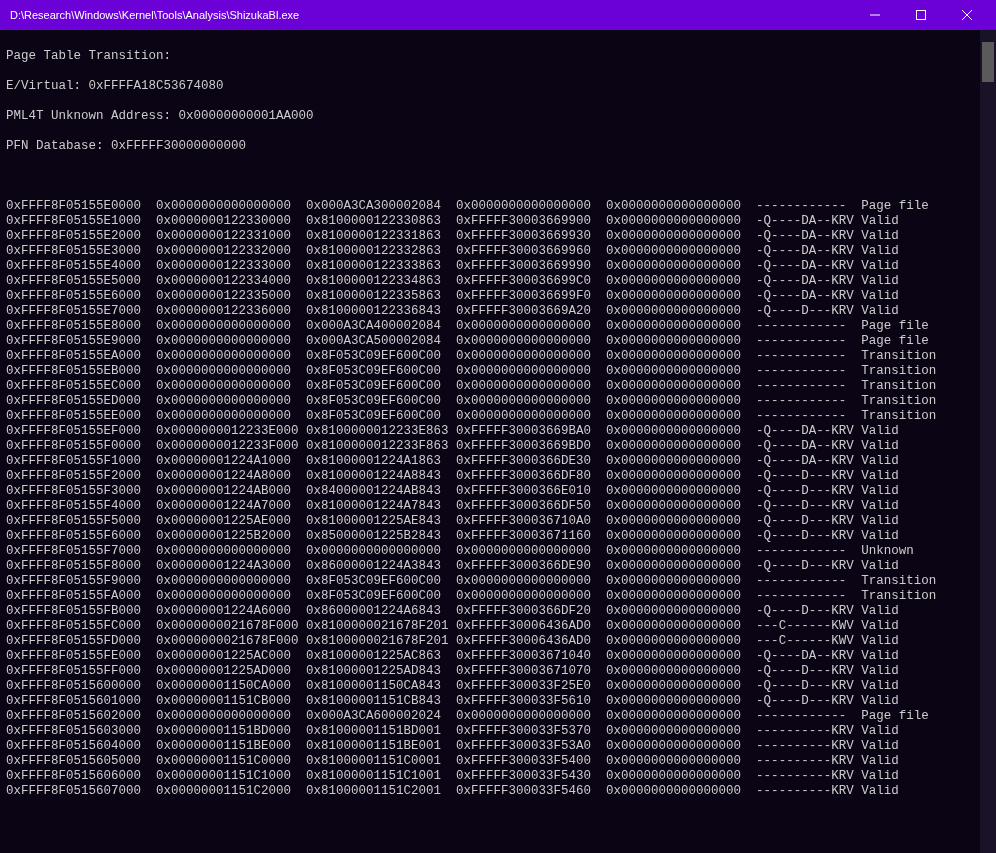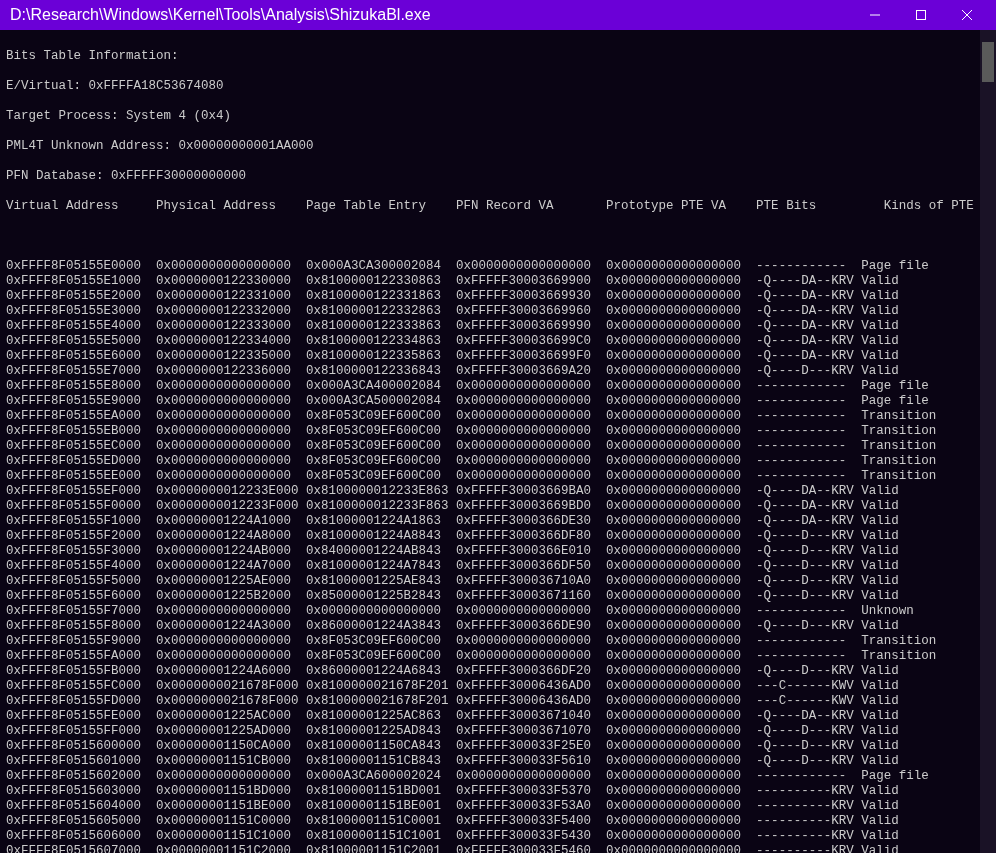--- a/index.html
+++ b/index.html
@@ -14,21 +14,21 @@
     position: relative;
   }
   .titlebar {
     height: 30px;
     background: #6b00d7;
     display: flex;
     align-items: center;
     padding: 0 6px 0 10px;
     color: #fff;
     font-family: 'Segoe UI', Tahoma, sans-serif;
-    font-size: 16px;
+    font-size: 11px;
   }
   .titlebar .title { flex: 1; }
   .titlebar .win-controls { display: flex; }
   .titlebar .win-btn {
     width: 46px;
     height: 30px;
     display: flex;
     align-items: center;
     justify-content: center;
     font-size: 11px;
@@ -82,25 +82,23 @@
     <div class="win-btn">
       <svg width="10" height="10">
           <line x1="0" y1="0" x2="10" y2="10"></line>
           <line x1="10" y1="0" x2="0" y2="10"></line>
         </svg>
     </div>
   </div>
 </div>
 
 <div class="console">
-<div>Bits Table Information:</div>
+<div>Page Table Transition:</div>
 <div>E/Virtual: 0xFFFFA18C53674080</div>
-<div>Target Process: System 4 (0x4)</div>
 <div>PML4T Unknown Address: 0x00000000001AA000</div>
 <div>PFN Database: 0xFFFFF30000000000</div>
-<div id="col-row">Virtual Address     Physical Address    Page Table Entry    PFN Record VA       Prototype PTE VA    PTE Bits         Kinds of PTE</div>
 <div> </div>
 <div id="rows-container"><div>0xFFFF8F05155E0000  0x0000000000000000  0x000A3CA300002084  0x0000000000000000  0x0000000000000000  ------------  Page file</div><div>0xFFFF8F05155E1000  0x0000000122330000  0x8100000122330863  0xFFFFF30003669900  0x0000000000000000  -Q----DA--KRV Valid</div><div>0xFFFF8F05155E2000  0x0000000122331000  0x8100000122331863  0xFFFFF30003669930  0x0000000000000000  -Q----DA--KRV Valid</div><div>0xFFFF8F05155E3000  0x0000000122332000  0x8100000122332863  0xFFFFF30003669960  0x0000000000000000  -Q----DA--KRV Valid</div><div>0xFFFF8F05155E4000  0x0000000122333000  0x8100000122333863  0xFFFFF30003669990  0x0000000000000000  -Q----DA--KRV Valid</div><div>0xFFFF8F05155E5000  0x0000000122334000  0x8100000122334863  0xFFFFF300036699C0  0x0000000000000000  -Q----DA--KRV Valid</div><div>0xFFFF8F05155E6000  0x0000000122335000  0x8100000122335863  0xFFFFF300036699F0  0x0000000000000000  -Q----DA--KRV Valid</div><div>0xFFFF8F05155E7000  0x0000000122336000  0x8100000122336843  0xFFFFF30003669A20  0x0000000000000000  -Q----D---KRV Valid</div><div>0xFFFF8F05155E8000  0x0000000000000000  0x000A3CA400002084  0x0000000000000000  0x0000000000000000  ------------  Page file</div><div>0xFFFF8F05155E9000  0x0000000000000000  0x000A3CA500002084  0x0000000000000000  0x0000000000000000  ------------  Page file</div><div>0xFFFF8F05155EA000  0x0000000000000000  0x8F053C09EF600C00  0x0000000000000000  0x0000000000000000  ------------  Transition</div><div>0xFFFF8F05155EB000  0x0000000000000000  0x8F053C09EF600C00  0x0000000000000000  0x0000000000000000  ------------  Transition</div><div>0xFFFF8F05155EC000  0x0000000000000000  0x8F053C09EF600C00  0x0000000000000000  0x0000000000000000  ------------  Transition</div><div>0xFFFF8F05155ED000  0x0000000000000000  0x8F053C09EF600C00  0x0000000000000000  0x0000000000000000  ------------  Transition</div><div>0xFFFF8F05155EE000  0x0000000000000000  0x8F053C09EF600C00  0x0000000000000000  0x0000000000000000  ------------  Transition</div><div>0xFFFF8F05155EF000  0x0000000012233E000 0x8100000012233E863 0xFFFFF30003669BA0  0x0000000000000000  -Q----DA--KRV Valid</div><div>0xFFFF8F05155F0000  0x0000000012233F000 0x8100000012233F863 0xFFFFF30003669BD0  0x0000000000000000  -Q----DA--KRV Valid</div><div>0xFFFF8F05155F1000  0x00000001224A1000  0x81000001224A1863  0xFFFFF3000366DE30  0x0000000000000000  -Q----DA--KRV Valid</div><div>0xFFFF8F05155F2000  0x00000001224A8000  0x81000001224A8843  0xFFFFF3000366DF80  0x0000000000000000  -Q----D---KRV Valid</div><div>0xFFFF8F05155F3000  0x00000001224AB000  0x84000001224AB843  0xFFFFF3000366E010  0x0000000000000000  -Q----D---KRV Valid</div><div>0xFFFF8F05155F4000  0x00000001224A7000  0x81000001224A7843  0xFFFFF3000366DF50  0x0000000000000000  -Q----D---KRV Valid</div><div>0xFFFF8F05155F5000  0x00000001225AE000  0x81000001225AE843  0xFFFFF300036710A0  0x0000000000000000  -Q----D---KRV Valid</div><div>0xFFFF8F05155F6000  0x00000001225B2000  0x85000001225B2843  0xFFFFF30003671160  0x0000000000000000  -Q----D---KRV Valid</div><div>0xFFFF8F05155F7000  0x0000000000000000  0x0000000000000000  0x0000000000000000  0x0000000000000000  ------------  Unknown</div><div>0xFFFF8F05155F8000  0x00000001224A3000  0x86000001224A3843  0xFFFFF3000366DE90  0x0000000000000000  -Q----D---KRV Valid</div><div>0xFFFF8F05155F9000  0x0000000000000000  0x8F053C09EF600C00  0x0000000000000000  0x0000000000000000  ------------  Transition</div><div>0xFFFF8F05155FA000  0x0000000000000000  0x8F053C09EF600C00  0x0000000000000000  0x0000000000000000  ------------  Transition</div><div>0xFFFF8F05155FB000  0x00000001224A6000  0x86000001224A6843  0xFFFFF3000366DF20  0x0000000000000000  -Q----D---KRV Valid</div><div>0xFFFF8F05155FC000  0x0000000021678F000 0x8100000021678F201 0xFFFFF30006436AD0  0x0000000000000000  ---C------KWV Valid</div><div>0xFFFF8F05155FD000  0x0000000021678F000 0x8100000021678F201 0xFFFFF30006436AD0  0x0000000000000000  ---C------KWV Valid</div><div>0xFFFF8F05155FE000  0x00000001225AC000  0x81000001225AC863  0xFFFFF30003671040  0x0000000000000000  -Q----DA--KRV Valid</div><div>0xFFFF8F05155FF000  0x00000001225AD000  0x81000001225AD843  0xFFFFF30003671070  0x0000000000000000  -Q----D---KRV Valid</div><div>0xFFFF8F0515600000  0x00000001150CA000  0x81000001150CA843  0xFFFFF300033F25E0  0x0000000000000000  -Q----D---KRV Valid</div><div>0xFFFF8F0515601000  0x00000001151CB000  0x81000001151CB843  0xFFFFF300033F5610  0x0000000000000000  -Q----D---KRV Valid</div><div>0xFFFF8F0515602000  0x0000000000000000  0x000A3CA600002024  0x0000000000000000  0x0000000000000000  ------------  Page file</div><div>0xFFFF8F0515603000  0x00000001151BD000  0x81000001151BD001  0xFFFFF300033F5370  0x0000000000000000  ----------KRV Valid</div><div>0xFFFF8F0515604000  0x00000001151BE000  0x81000001151BE001  0xFFFFF300033F53A0  0x0000000000000000  ----------KRV Valid</div><div>0xFFFF8F0515605000  0x00000001151C0000  0x81000001151C0001  0xFFFFF300033F5400  0x0000000000000000  ----------KRV Valid</div><div>0xFFFF8F0515606000  0x00000001151C1000  0x81000001151C1001  0xFFFFF300033F5430  0x0000000000000000  ----------KRV Valid</div><div>0xFFFF8F0515607000  0x00000001151C2000  0x81000001151C2001  0xFFFFF300033F5460  0x0000000000000000  ----------KRV Valid</div></div>
 </div>
 
 <div class="scrollbar-track">
   <div class="scrollbar-thumb"></div>
 </div>
 
 </body></html>

